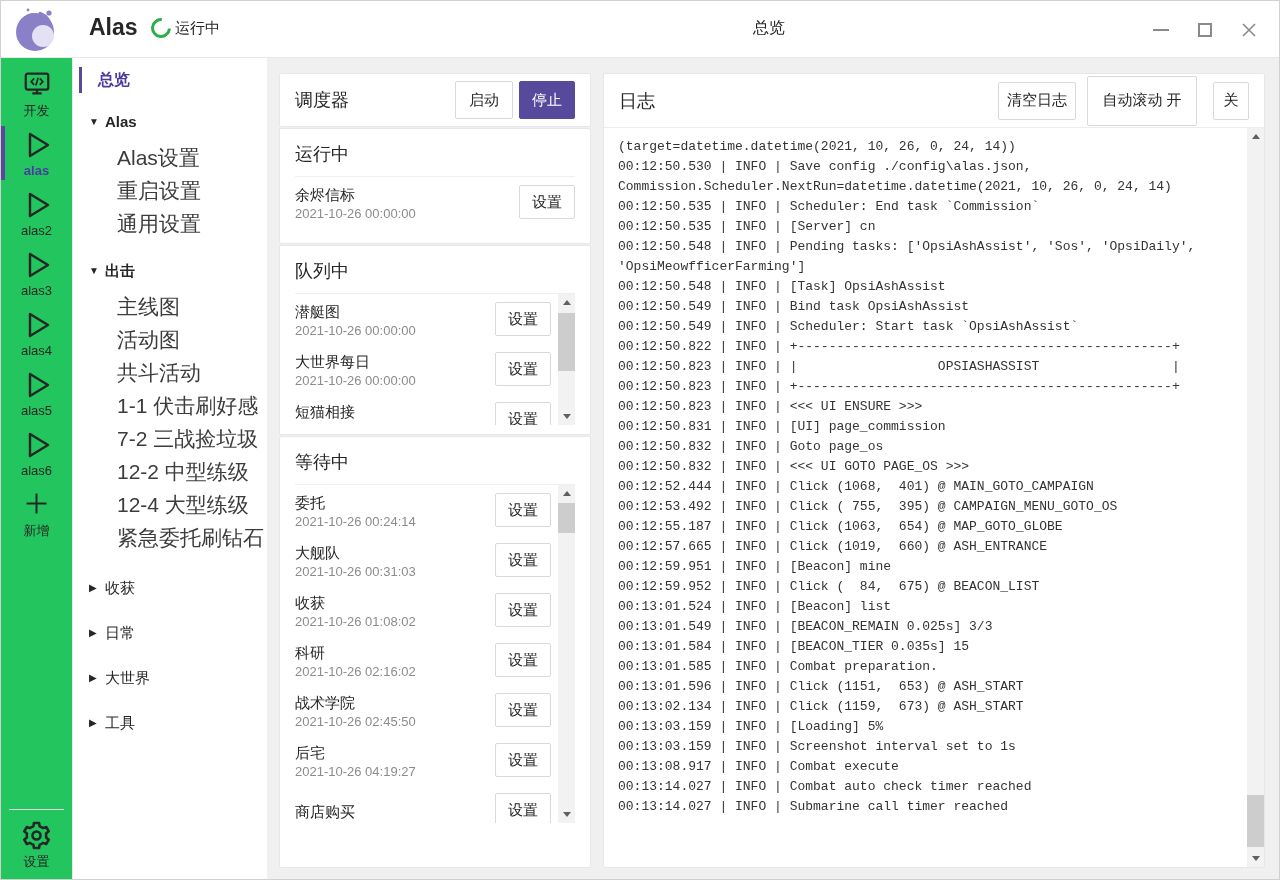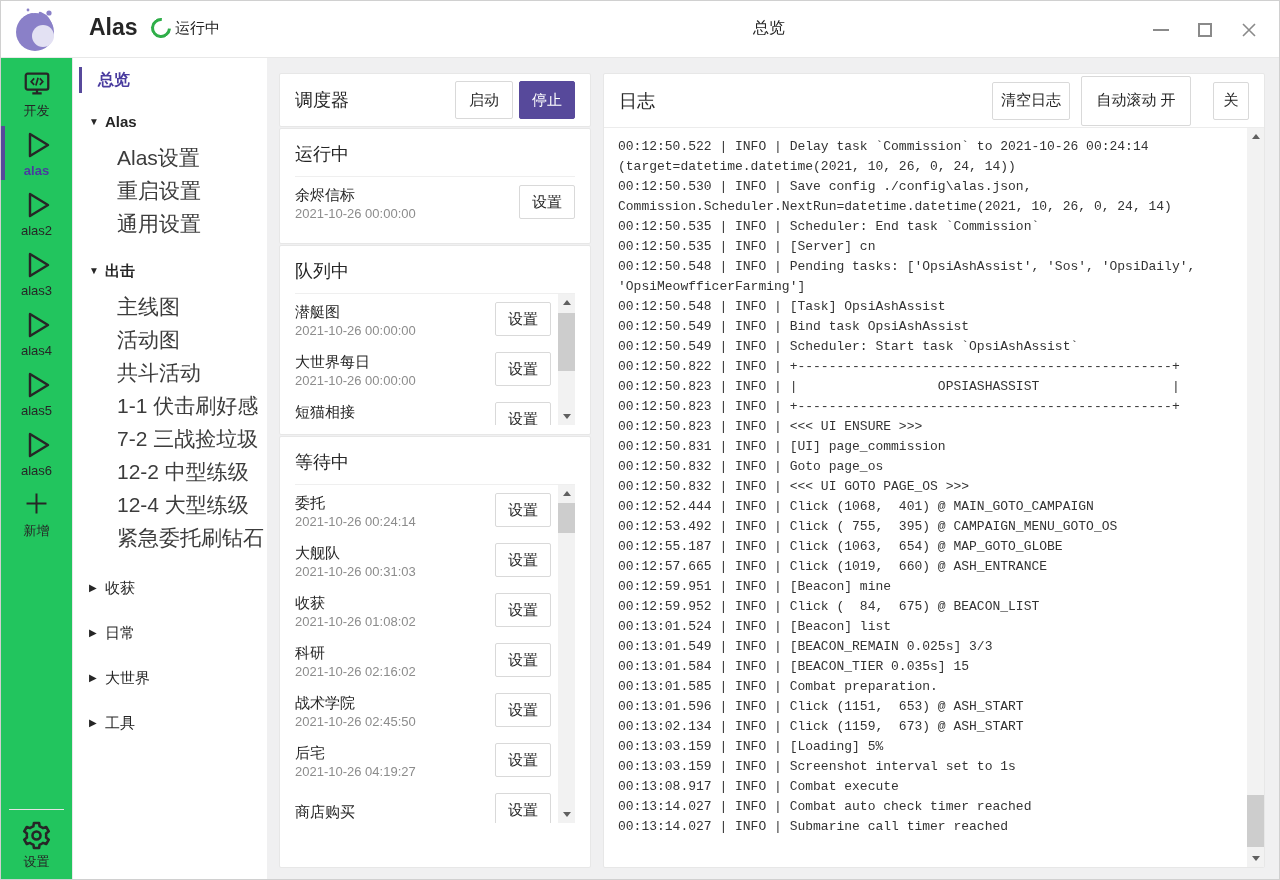--- a/index.html
+++ b/index.html
@@ -71,21 +71,21 @@
   .sbar-btn.up { top:0; } .sbar-btn.down { bottom:0; }
   .tri-up { width:0; height:0; border-left:4px solid transparent; border-right:4px solid transparent; border-bottom:5px solid #606060; }
   .tri-down { width:0; height:0; border-left:4px solid transparent; border-right:4px solid transparent; border-top:5px solid #606060; }
   .sbar-thumb { position:absolute; left:0; width:17px; background:#cdcdcd; }
 
   
   .log-card { flex:1; display:flex; flex-direction:column; overflow:hidden; }
   .log-header { height:54px; display:flex; align-items:center; padding:12px 15px; border-bottom:1px solid #ececec; flex-shrink:0; }
   .log-header .spacer { flex:1; }
   .btn-clear { width:78px; height:38px; margin-right:11px; }
-  .btn-autoscroll { width:110px; height:50px; margin-right:22px; }
+  .btn-autoscroll { width:110px; height:50px; margin-right:16px; }
   .btn-off { width:36px; height:38px; }
   .log-body { position:relative; flex:1; overflow:hidden; }
   .log-lines { padding:9px 30px 0 14px; font-family:"Liberation Mono","DejaVu Sans Mono",monospace; font-size:13px; line-height:20px; color:#333; }
   .log-line { white-space:pre; }
 </style>
 </head>
 <body>
 
 <div class="window">
 
@@ -374,21 +374,20 @@
     <div class="card log-card">
       <div class="log-header">
         <span class="card-title">日志</span>
         <span class="spacer"></span>
         <button class="btn btn-clear">清空日志</button>
         <button class="btn btn-autoscroll">自动滚动 开</button>
         <button class="btn btn-off">关</button>
       </div>
       <div class="log-body">
         <div class="log-lines" id="log-lines">
-            <div class="log-line">00:12:50.522 | INFO | Delay task `Commission` to 2021-10-26 00:24:14</div>
             <div class="log-line">(target=datetime.datetime(2021, 10, 26, 0, 24, 14))</div>
             <div class="log-line">00:12:50.530 | INFO | Save config ./config\alas.json,</div>
             <div class="log-line">Commission.Scheduler.NextRun=datetime.datetime(2021, 10, 26, 0, 24, 14)</div>
             <div class="log-line">00:12:50.535 | INFO | Scheduler: End task `Commission`</div>
             <div class="log-line">00:12:50.535 | INFO | [Server] cn</div>
             <div class="log-line">00:12:50.548 | INFO | Pending tasks: ['OpsiAshAssist', 'Sos', 'OpsiDaily',</div>
             <div class="log-line">'OpsiMeowfficerFarming']</div>
             <div class="log-line">00:12:50.548 | INFO | [Task] OpsiAshAssist</div>
             <div class="log-line">00:12:50.549 | INFO | Bind task OpsiAshAssist</div>
             <div class="log-line">00:12:50.549 | INFO | Scheduler: Start task `OpsiAshAssist`</div>

